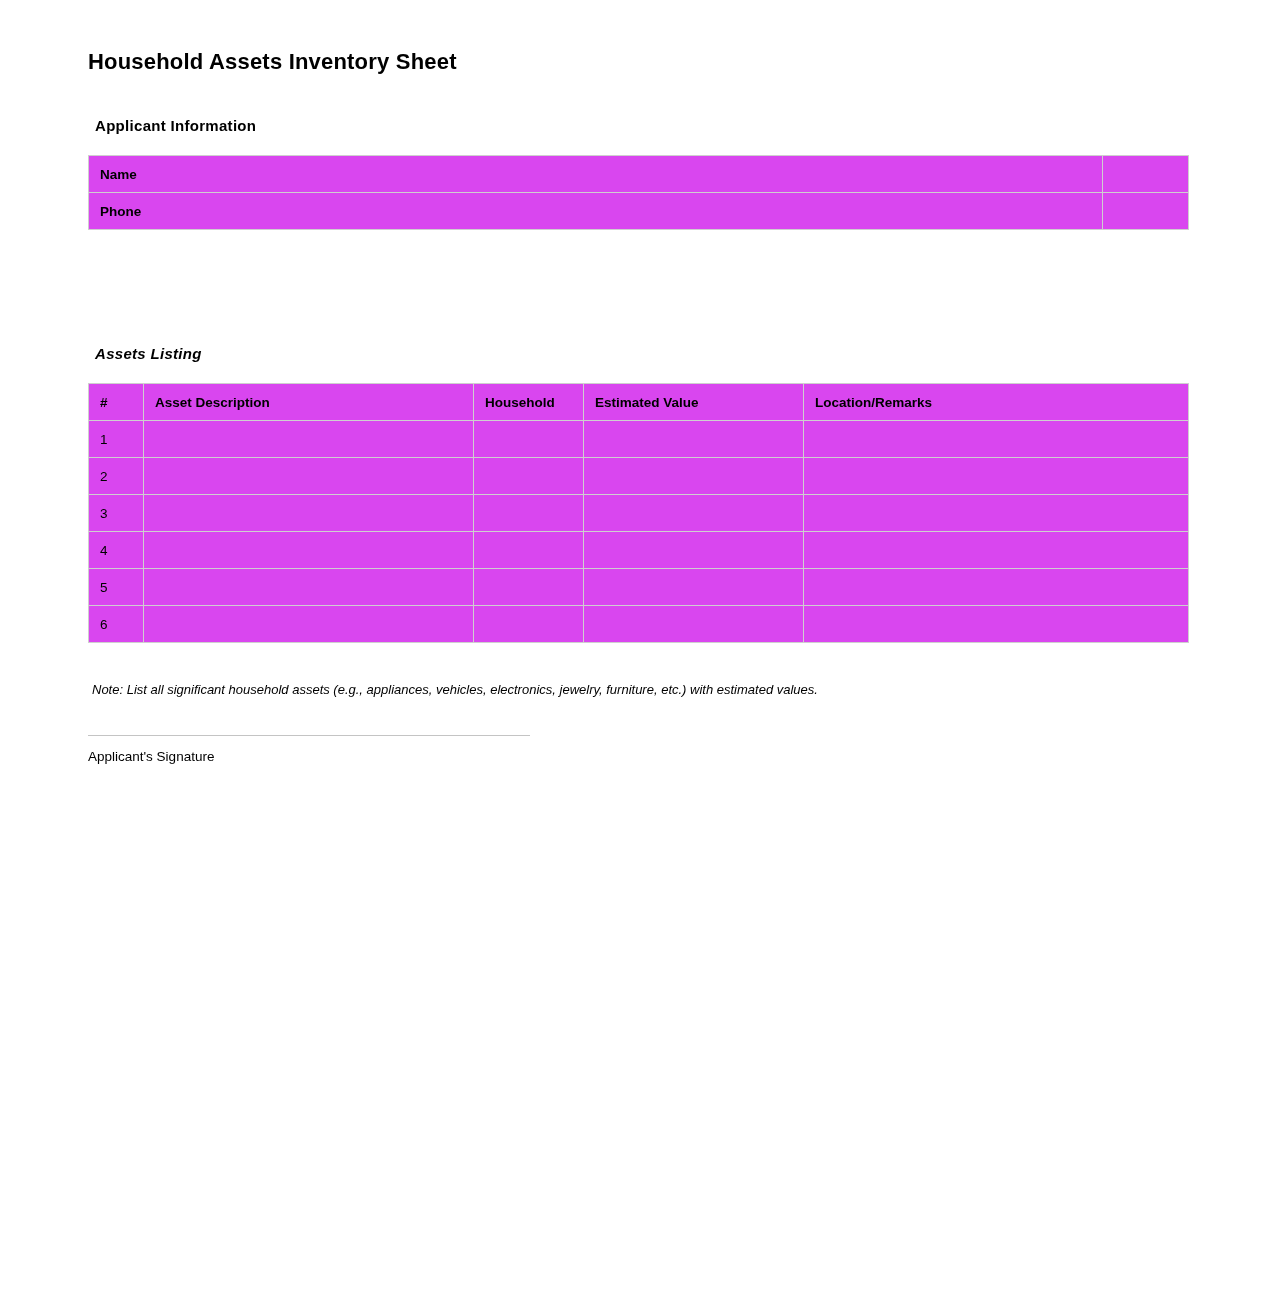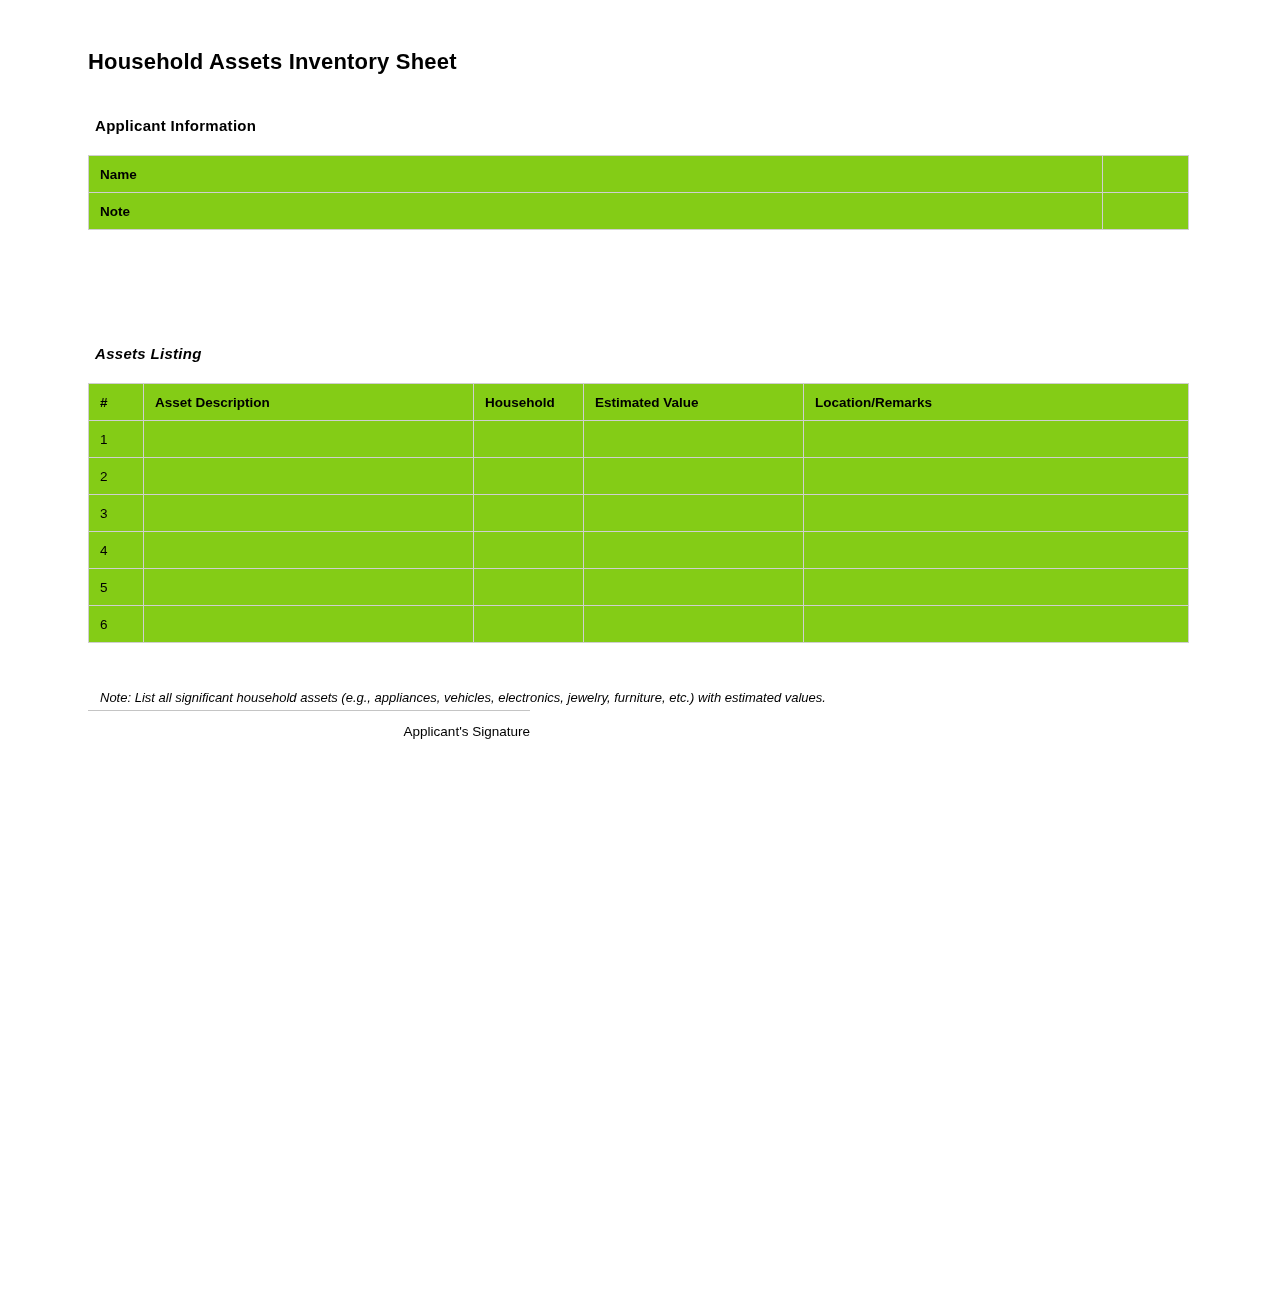--- a/index.html
+++ b/index.html
@@ -50,21 +50,21 @@
     font-size: 13.5px;
   }
   table.grid td, table.grid th {
     border: 1px solid #cfcfcf;
     padding: 0 0 0 11px;
     height: 37px;
     vertical-align: middle;
     text-align: left;
     font-weight: normal;
     box-sizing: border-box;
-    background: #84cc16;
+    background: #d946ef;
   }
 
   
   #applicant-table {
     left: 88px;
     top: 155px;
     width: 1100px;
   }
   #applicant-table td.label {
     font-weight: bold;
@@ -92,27 +92,26 @@
   #assets-table td.num { font-weight: normal; }
 
   .note {
     position: absolute;
     left: 88px;
     top: 677px;
     font-size: 13px;
     font-style: italic;
     line-height: 18px;
     white-space: nowrap;
-    margin: 12px;
+    margin: 4px;
   }
 
   .sig-block {
     position: absolute;
-    top: 710px;
-    text-align: right;
+    top: 735px;
   }
   .sig-left  { left: 88px;  width: 442px; }
   .sig-right { left: 968px; width: 220px; }
   .sig-line {
     border-top: 1px solid #c4c4c4;
     height: 0;
     width: 100%;
   }
   .sig-label {
     margin-top: 12px;
@@ -129,21 +128,21 @@
 
   <h2 class="section-heading" id="applicant-heading">Applicant Information</h2>
 
   <table class="grid" id="applicant-table">
     <tbody>
       <tr>
         <td class="label">Name</td>
         <td class="value"></td>
       </tr>
       <tr>
-        <td class="label">Note</td>
+        <td class="label">Phone</td>
         <td class="value"></td>
       </tr>
     </tbody>
   </table>
 
   <h2 class="section-heading" id="assets-heading">Assets Listing</h2>
 
   <table class="grid" id="assets-table">
     <colgroup>
       <col class="c-num">

